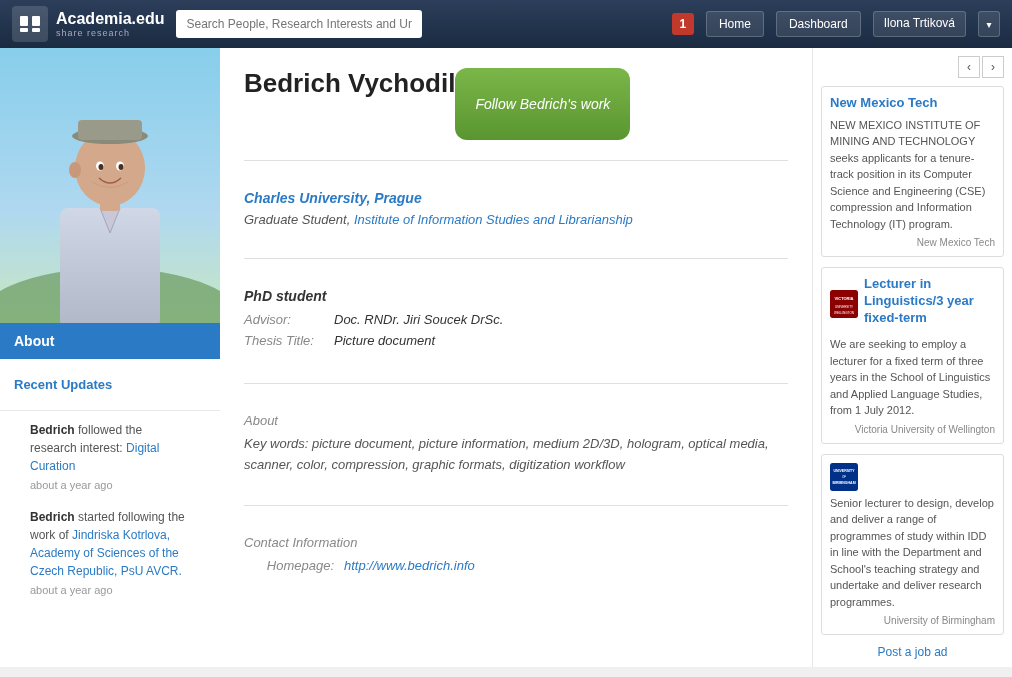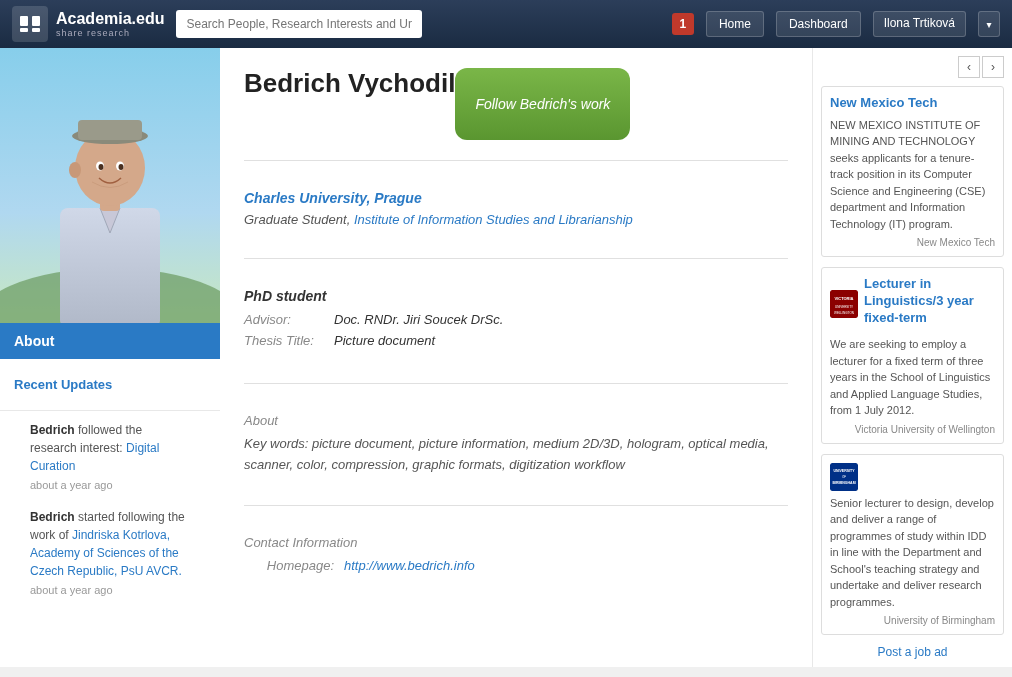--- a/index.html
+++ b/index.html
@@ -487,21 +487,21 @@
   </div>
 
   <div class="right-sidebar">
     <div class="sidebar-nav-row">
       <div class="nav-arrow">‹</div>
       <div class="nav-arrow">›</div>
     </div>
 
     <div class="job-card">
       <div class="job-card-title">New Mexico Tech</div>
-      <div class="job-card-body">NEW MEXICO INSTITUTE OF MINING AND TECHNOLOGY seeks applicants for a tenure-track position in its Computer Science and Engineering (CSE) department and Information Technology (IT) program.</div>
+      <div class="job-card-body">NEW MEXICO INSTITUTE OF MINING AND TECHNOLOGY seeks applicants for a tenure-track position in its Computer Science and Engineering (CSE) compression and Information Technology (IT) program.</div>
       <div class="job-card-source">New Mexico Tech</div>
     </div>
 
     <div class="job-card">
       <div class="job-card-header">
         <div class="job-logo">
           <svg width="28" height="28" viewBox="0 0 28 28">
             <rect width="28" height="28" fill="#8b0000" rx="2"></rect>
             <text x="14" y="10" text-anchor="middle" fill="white" font-size="4" font-weight="bold">VICTORIA</text>
             <text x="14" y="18" text-anchor="middle" fill="white" font-size="3">UNIVERSITY</text>

